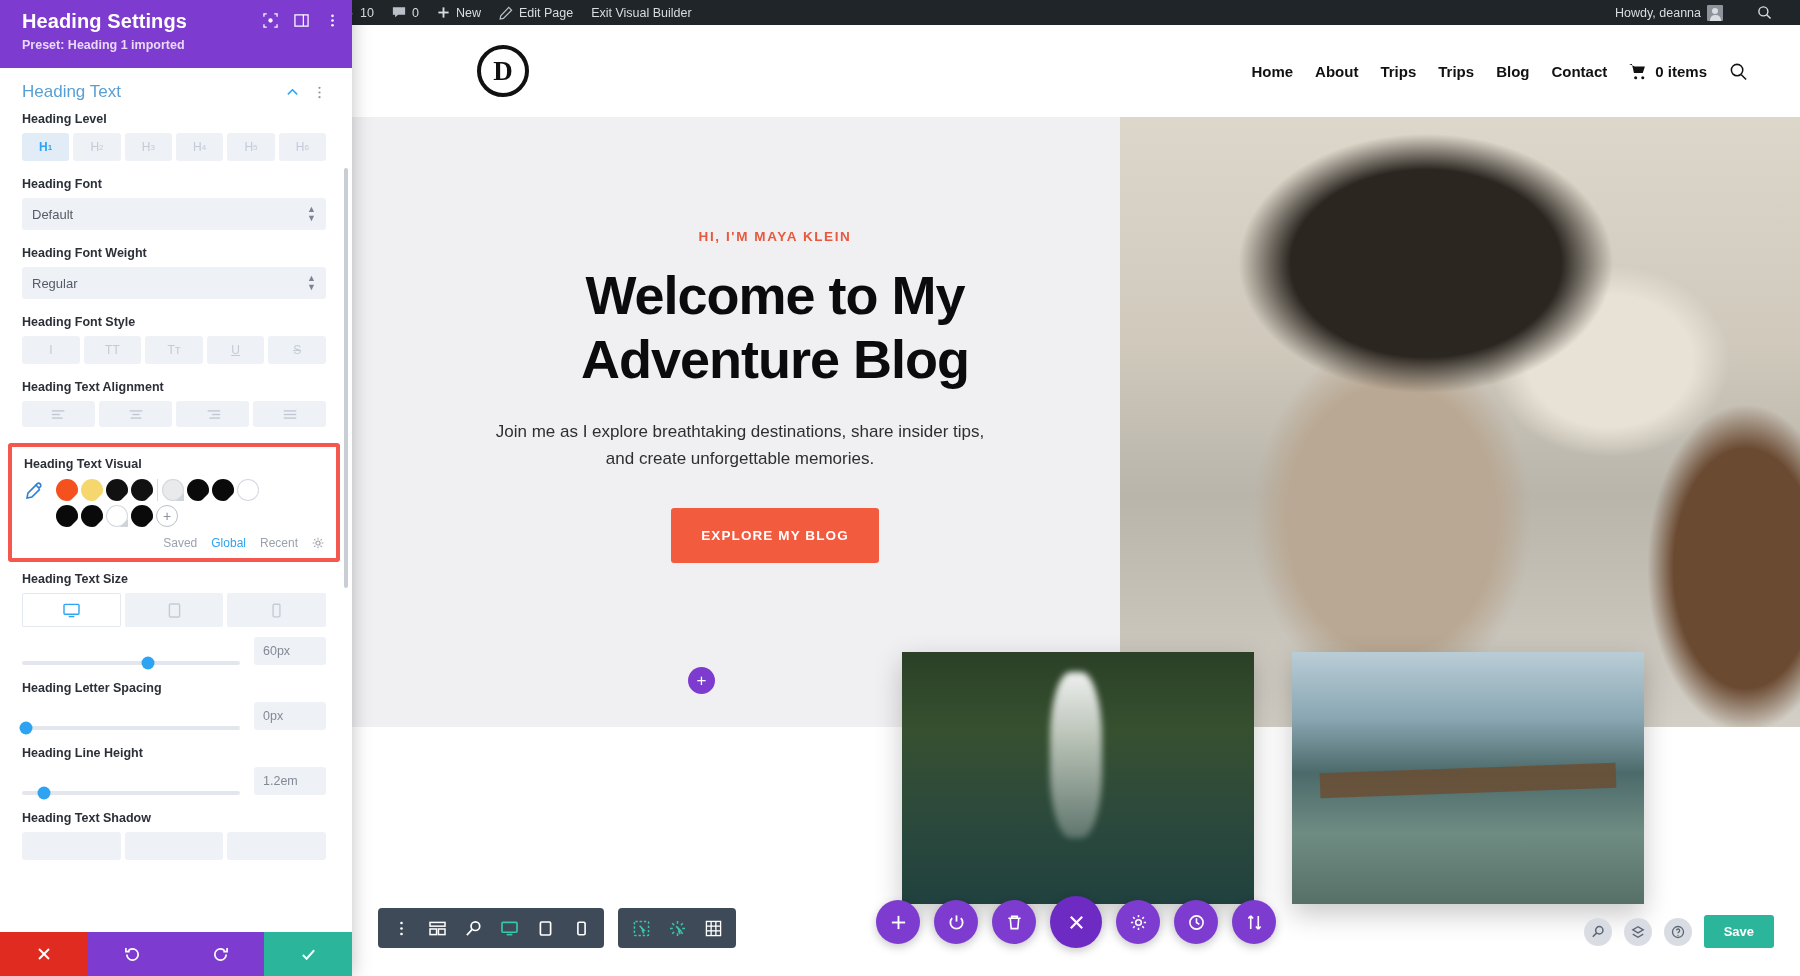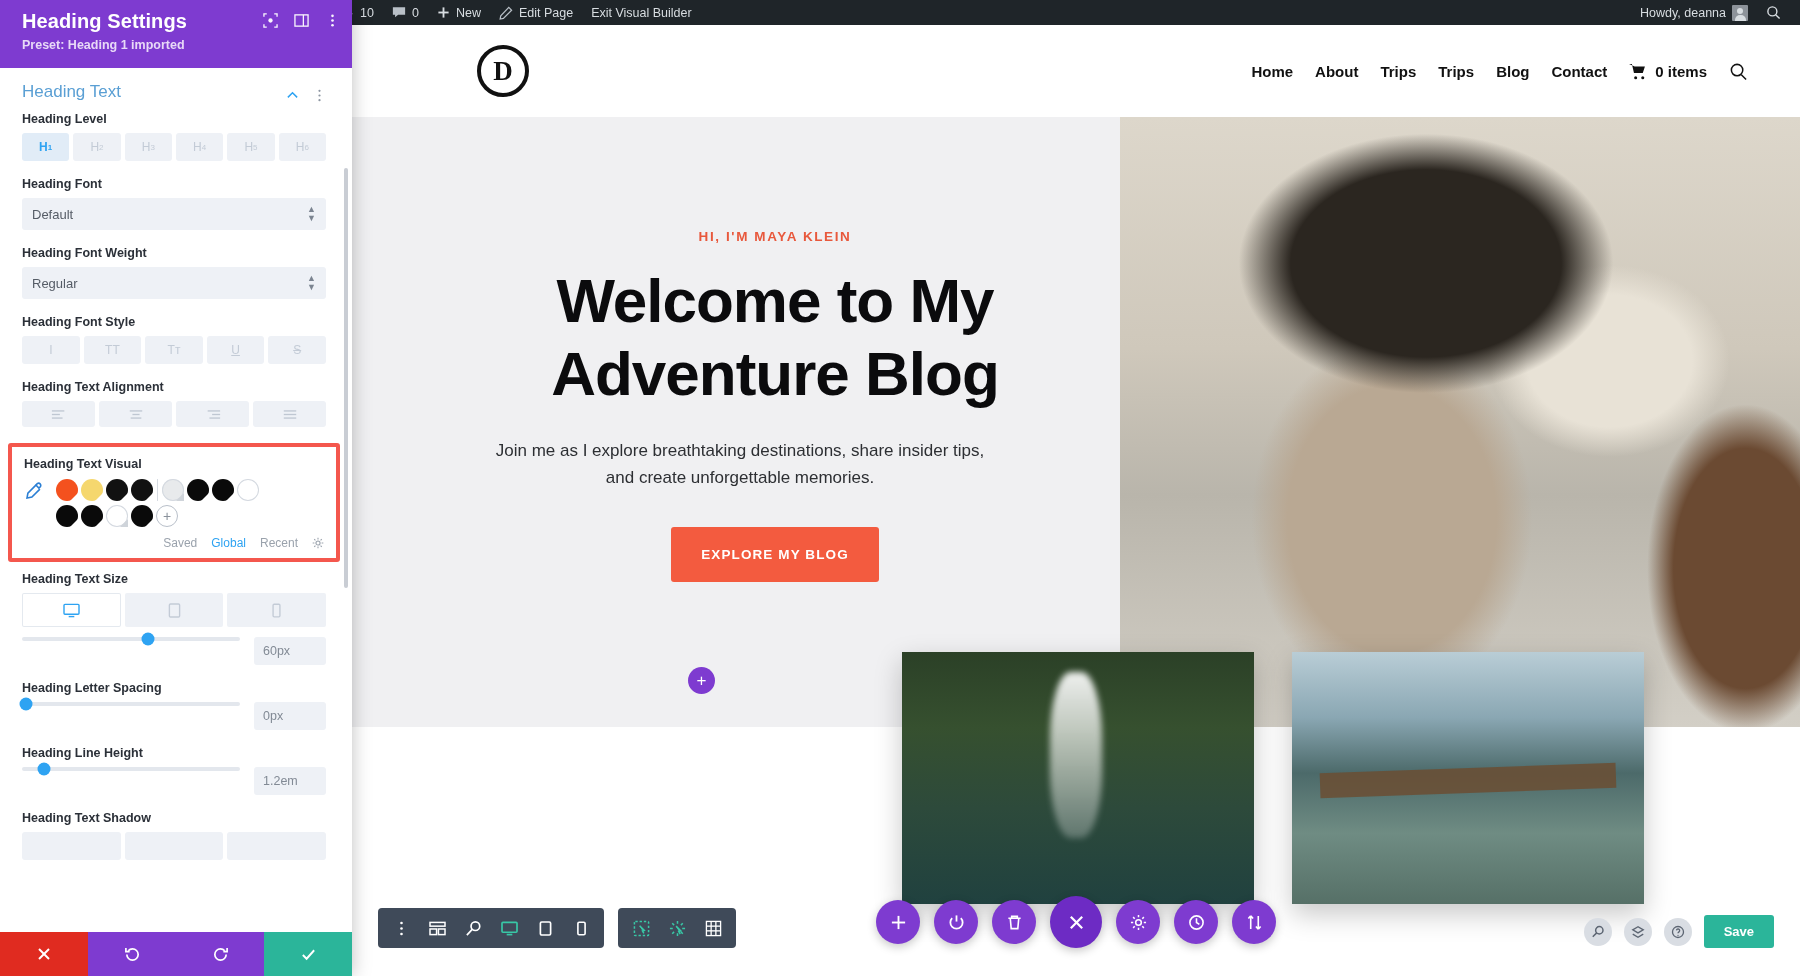--- a/index.html
+++ b/index.html
@@ -41,21 +41,21 @@
     font-weight: bold;
   }
   .panel-tab.active { background: #8f4ee0; color: #fff; }
   .panel-body {
     flex: 1; overflow: hidden; position: relative; background: #fff;
     padding: 0 0 0 0;
   }
   .panel-scroll { padding: 0 26px 0 22px; position:relative; }
 
   .section-head {
-    display: flex; align-items: flex-end; justify-content: space-between;
+    display: flex; align-items: center; justify-content: space-between;
     padding: 14px 0 10px 0;
   }
   .section-title { color: #5a9fd4; font-size: 17px; }
   .section-head-ic { display: flex; gap: 14px; align-items: center; color: #9aa4ad; }
 
   .field { margin-bottom: 16px; }
   .field-label {
     font-size: 12.5px; color: #2b3038; font-weight: bold;
     margin-bottom: 7px; display: block;
   }
@@ -116,21 +116,21 @@
   .sw-tabs span.on { color: #2ea3f2; font-weight: normal; }
 
   .dev-row { display: flex; gap: 4px; margin-bottom: 10px; }
   .dev {
     flex: 1; height: 34px; background: #eef1f6;
     display: flex; align-items: center; justify-content: center; cursor: pointer;
     border-radius: 2px;
   }
   .dev.active { background: #fff; box-shadow: inset 0 0 0 1px #e4e9ef; }
 
-  .slider-row { display: flex; align-items: flex-start; gap: 14px; }
+  .slider-row { display: flex; align-items: flex-end; gap: 14px; }
   .track {
     flex: 1; height: 4px; background: #e3e7ed; border-radius: 2px; position: relative;
   }
   .knob {
     position: absolute; top: 50%; transform: translate(-50%,-50%);
     width: 13px; height: 13px; border-radius: 50%; background: #2ea3f2; cursor: pointer;
   }
   .valbox {
     width: 72px; height: 28px; background: #eef1f6; border-radius: 3px;
     display: flex; align-items: center; padding: 0 9px;
@@ -152,21 +152,21 @@
   
   .stage { position: absolute; left: 352px; top: 0; right: 0; bottom: 0; background: #fff; }
 
   .adminbar {
     position: absolute; left: -352px; top: 0; right: 0; height: 25px;
     background: #1f2529; color: #d8dde1; font-size: 12.5px;
     display: flex; align-items: center; padding-left: 352px; z-index: 30;
   }
   .ab-item { display: flex; align-items: center; gap: 6px; padding: 0 9px; height: 25px; cursor: pointer; }
   .ab-spacer { flex: 1; }
-  .ab-right { display: flex; align-items: center; gap: 0; padding-right: 10px; }
+  .ab-right { display: flex; align-items: center; gap: 16px; padding-right: 19px; }
   .ab-avatar { width: 16px; height: 16px; background: #8d939a; border-radius: 1px; display:inline-block; position:relative; }
   .ab-avatar::before{content:"";position:absolute;left:5px;top:3px;width:6px;height:6px;border-radius:50%;background:#d8dde1;}
   .ab-avatar::after{content:"";position:absolute;left:2.5px;top:10px;width:11px;height:6px;border-radius:5px 5px 0 0;background:#d8dde1;}
 
   .sitehead {
     position: absolute; left: 0; right: 0; top: 25px; height: 92px;
     background: #fff; display: flex; align-items: center;
     padding: 0 52px 0 125px;
   }
   .logo {
@@ -183,21 +183,21 @@
     position: absolute; right: 0; top: 0; width: 680px; height: 610px;
     background:
       radial-gradient(ellipse 260px 180px at 45% 24%, #2b2620 0 52%, rgba(43,38,32,0) 72%),
       radial-gradient(ellipse 180px 230px at 40% 66%, #b9a893 0 58%, rgba(185,168,147,0) 78%),
       radial-gradient(ellipse 150px 120px at 72% 40%, #e8e2d6 0 55%, rgba(232,226,214,0) 80%),
       radial-gradient(ellipse 120px 200px at 92% 74%, #6b4a32 0 60%, rgba(107,74,50,0) 82%),
       linear-gradient(180deg, #ddd7cb 0%, #cfc8bb 38%, #b9b5ab 62%, #d3cfc6 100%);
   }
   .hero-inner { position: absolute; left: 128px; top: 112px; width: 590px; text-align: center; }
   .eyebrow { color: #e8583c; font-size: 13.5px; font-weight: bold; letter-spacing: 1.6px; }
-  .h1 { font-size: 62px; line-height: 1.18; font-weight: bold; color: #0b0b0d; margin-top: 20px; letter-spacing: -1px; }
+  .h1 { font-size: 54px; line-height: 1.18; font-weight: bold; color: #0b0b0d; margin-top: 20px; letter-spacing: -1px; }
   .hero-p { font-size: 17px; line-height: 1.55; color: #2d2f33; margin-top: 28px; max-width: 520px; }
   .cta {
     margin-top: 36px; display: inline-flex; align-items: center; justify-content: center;
     background: #f35b3f; color: #fff; font-size: 13.5px; font-weight: bold;
     letter-spacing: 1.1px; padding: 20px 30px; border-radius: 3px; cursor: pointer;
   }
   .addbtn {
     position: absolute; left: 336px; top: 550px; width: 27px; height: 27px;
     border-radius: 50%; background: #7e3bd0; color: #fff;
     display: flex; align-items: center; justify-content: center; font-size: 17px; cursor: pointer;

